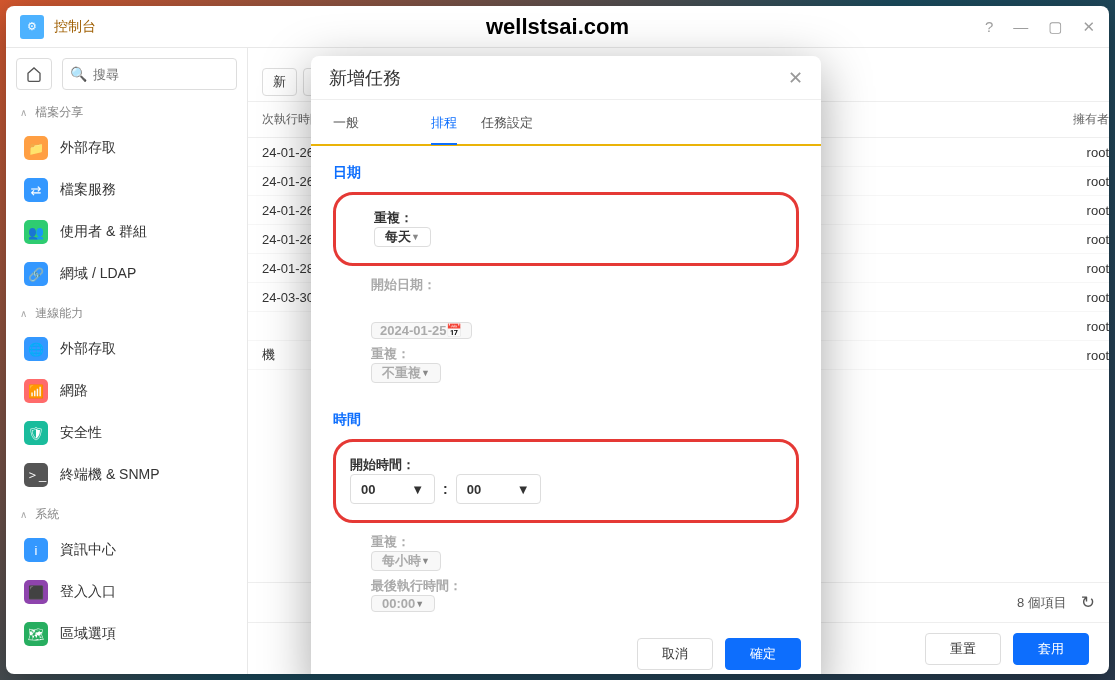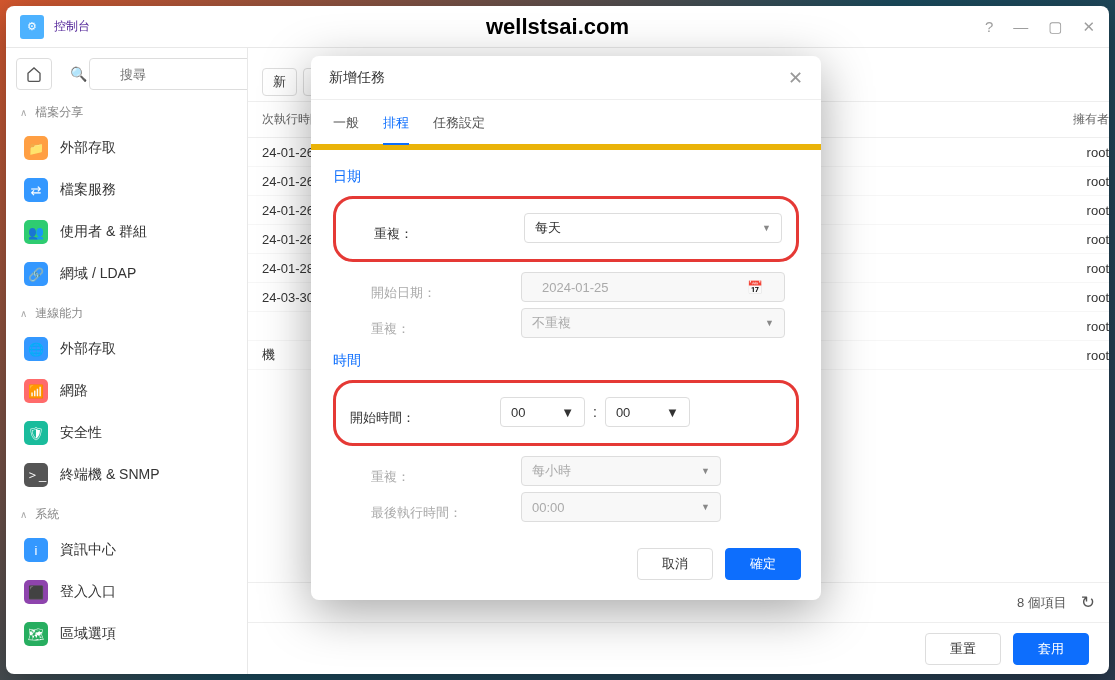--- a/index.html
+++ b/index.html
@@ -1,71 +1,71 @@
 <!DOCTYPE html>
 <html><head>
 <meta charset="utf-8">
 <style>
 * { box-sizing: border-box; margin: 0; padding: 0; font-family: -apple-system, "Microsoft JhengHei", sans-serif; }
 html, body { width: 1115px; height: 680px; overflow: hidden; }
 .desktop { width: 1115px; height: 680px; background: linear-gradient(135deg,#d4572e 0%,#1a4a5c 50%,#2a3a4e 100%); position: relative; padding: 6px; }
 .window { width: 100%; height: 100%; background:#fff; border-radius:8px; box-shadow:0 8px 30px rgba(0,0,0,.3); display:flex; flex-direction:column; overflow:hidden; position:relative; }
 .titlebar { height:42px; display:flex; align-items:center; padding:0 14px; border-bottom:1px solid #e8e8e8; }
 .titlebar .appicon { width:24px; height:24px; background:#4db2ff; border-radius:3px; margin-right:10px; display:flex; align-items:center; justify-content:center; font-size:11px; color:#fff; }
-.titlebar .title { font-size:12px; color:#4c1d95; }
+.titlebar .title { font-size:14px; color:#a16207; }
 .titlebar .watermark { position:absolute; left:50%; transform:translateX(-50%); font-size:22px; font-weight:700; color:#000; }
 .titlebar .winbtns { margin-left:auto; display:flex; gap:20px; color:#9e9e9e; font-size:15px; }
 .titlebar .winbtns span { cursor:pointer; }
 .body { flex:1; display:flex; min-height:0; }
 .sidebar { width:242px; border-right:1px solid #e8e8e8; padding:10px 10px 0; overflow-y:auto; }
 .siderow { display:flex; align-items:center; gap:10px; height:32px; margin-bottom:4px; }
 .homebtn { width:36px; height:32px; border:1px solid #ddd; border-radius:4px; display:flex; align-items:center; justify-content:center; color:#555; }
 .searchwrap { flex:1; position:relative; }
-.searchwrap input { width:100%; height:32px; border:1px solid #ddd; border-radius:4px; padding:0 8px 0 30px; font-size:13px; outline:none;margin-left:27px; }
+.searchwrap input { width:100%; height:32px; border:1px solid #ddd; border-radius:4px; padding:0 8px 0 30px; font-size:13px; outline:none; }
 .searchwrap .sicon { position:absolute; left:8px; top:50%; transform:translateY(-50%); color:#9e9e9e; font-size:14px; }
 .section-hdr { display:flex; align-items:center; gap:8px; color:#888; font-size:12px; padding:10px 4px 6px; cursor:pointer; }
 .section-hdr .chev { font-size:10px; color:#aaa; }
 .nav-item { display:flex; align-items:center; gap:12px; height:42px; padding:0 8px; border-radius:4px; cursor:pointer; font-size:14px; color:#333; }
 .nicon { width:24px; height:24px; border-radius:5px; display:flex; align-items:center; justify-content:center; color:#fff; font-size:13px; flex-shrink:0; }
 .main { flex:1; display:flex; flex-direction:column; min-width:0; }
 .toolbar { height:40px; display:flex; align-items:center; padding:0 14px; border-bottom:1px solid #eee; margin-top:14px; }
 .toolbar .tbtn { height:28px; padding:0 10px; border:1px solid #ddd; border-radius:4px; display:flex; align-items:center; font-size:13px; color:#333; background:#fff; cursor:pointer; margin-right:6px; }
 .toolbar .down { margin-left:6px; font-size:9px; color:#888; }
 .thead { display:flex; height:36px; align-items:center; border-bottom:1px solid #eee; font-size:12px; color:#666; }
 .col-run { flex:1; padding-left:14px; display:flex; align-items:center; gap:4px; }
 .col-owner { width:140px;text-align:right; }
 .trow { display:flex; height:29px; align-items:center; font-size:13px; color:#333; border-bottom:1px solid #f6f6f6; }
 .statusbar { height:40px; border-top:1px solid #eee; display:flex; align-items:center; justify-content:flex-end; padding:0 14px; gap:14px; font-size:13px; color:#555; }
 .footerbtns { height:52px; border-top:1px solid #eee; display:flex; align-items:center; justify-content:flex-end; padding:0 20px; gap:12px; }
 .btn { height:32px; padding:0 24px; border-radius:4px; border:1px solid #ddd; background:#fff; font-size:13px; color:#333; cursor:pointer; }
 .btn.primary { background:#0d6efd; color:#fff; border-color:#0d6efd; }
 
 .modal { position:absolute; left:305px; top:50px; width:510px; background:#fff; border-radius:8px; box-shadow:0 12px 50px rgba(0,0,0,.35); z-index:20; }
 .modal-hdr { height:44px; display:flex; align-items:center; padding:0 18px; border-bottom:1px solid #eee; }
-.modal-hdr .mtitle { font-size:14px; color:#333; }
+.modal-hdr .mtitle { font-size:18px; color:#333; }
 .modal-hdr .close { margin-left:auto; color:#999; font-size:18px; cursor:pointer; }
-.tabs { display:flex; gap:24px; padding:14px 22px 0; border-bottom:6px solid #eab308; }
+.tabs { display:flex; gap:24px; padding:14px 22px 0; border-bottom:2px solid #eab308; }
 .tab { font-size:13px; color:#555; padding-bottom:12px; cursor:pointer; position:relative; }
-.tab.active { color:#0d6efd; }
+.tab.active { color:#0d6efd;margin-left:48px; }
 .tab.active::after { content:""; position:absolute; left:0; right:0; bottom:-1px; height:2px; background:#0d6efd; }
-.mbody { padding:14px 22px 4px; }
+.mbody { padding:14px 22px 4px;font-weight:bold; }
 .sect-title { color:#0d6efd; font-size:14px; margin:4px 0 10px; }
 .highlight { border:3px solid #e53935; border-radius:20px; padding:8px 14px 10px; margin:4px 0 10px; }
 .radio-row { display:flex; align-items:center; gap:10px; font-size:13px; color:#333; margin-bottom:8px; }
 .radio { width:14px; height:14px; border:2px solid #0d6efd; border-radius:50%; display:flex; align-items:center; justify-content:center; }
 .radio.checked::after { content:""; width:6px; height:6px; background:#0d6efd; border-radius:50%; }
 .radio.off { border-color:#ccc; }
 .checkbox { width:16px; height:16px; border:1.5px solid #ccc; border-radius:3px; }
-.form-row { display:flex; align-items:flex-end; margin:6px 0 6px 24px; font-size:13px; color:#333; }
+.form-row { display:flex; align-items:flex-start; margin:6px 0 6px 24px; font-size:13px; color:#333;flex-direction:column; }
 .form-row.disabled { color:#aaa; }
 .form-row .label { width:150px; }
 .select { flex:1; height:30px; border:1px solid #ddd; border-radius:4px; padding:0 10px; display:flex; align-items:center; justify-content:space-between; font-size:13px; color:#333; background:#fff; max-width:280px; }
 .select.disabled { background:#f8f8f8; color:#aaa; }
 .select .arr { font-size:9px; color:#888; }
-.datebox { flex:1; height:30px; border:1px solid #ddd; border-radius:4px; padding:0 20px; display:flex; align-items:center; justify-content:space-between; font-size:13px; background:#f8f8f8; color:#aaa; max-width:280px; }
+.datebox { flex:1; height:30px; border:1px solid #ddd; border-radius:4px; padding:0 8px; display:flex; align-items:center; justify-content:space-between; font-size:13px; background:#f8f8f8; color:#aaa; max-width:280px;margin-top:28px; }
 .time-row { display:flex; align-items:center; gap:8px; }
 .time-sel { width:85px; height:30px; border:1px solid #ddd; border-radius:4px; padding:0 10px; display:flex; align-items:center; justify-content:space-between; font-size:13px; }
 .desc { font-size:13px; color:#444; margin:4px 0 8px; }
 .colon { font-size:14px; }
 .modal-ftr { display:flex; justify-content:flex-end; gap:12px; padding:16px 20px 20px; }
 </style>
 </head>
 <body>
 
 <div class="desktop">
@@ -250,21 +250,21 @@
           </div>
           <div class="form-row disabled">
             <div class="label">重複：</div>
             <div class="select disabled">
               <span>不重複</span>
               <span class="arr">▼</span>
             </div>
           </div>
         </div>
 
-        <div class="sect-title" style="margin-top:14px">時間</div>
+        <div class="sect-title" style="margin-top:28px">時間</div>
 
         <div class="highlight">
           <div class="form-row" style="margin-left:0">
             <div class="label">開始時間：</div>
             <div class="time-row">
               <div class="time-sel">
                   <span>00</span>
                   <span class="arr">▼</span>
                 </div>
               <span class="colon">:</span>

